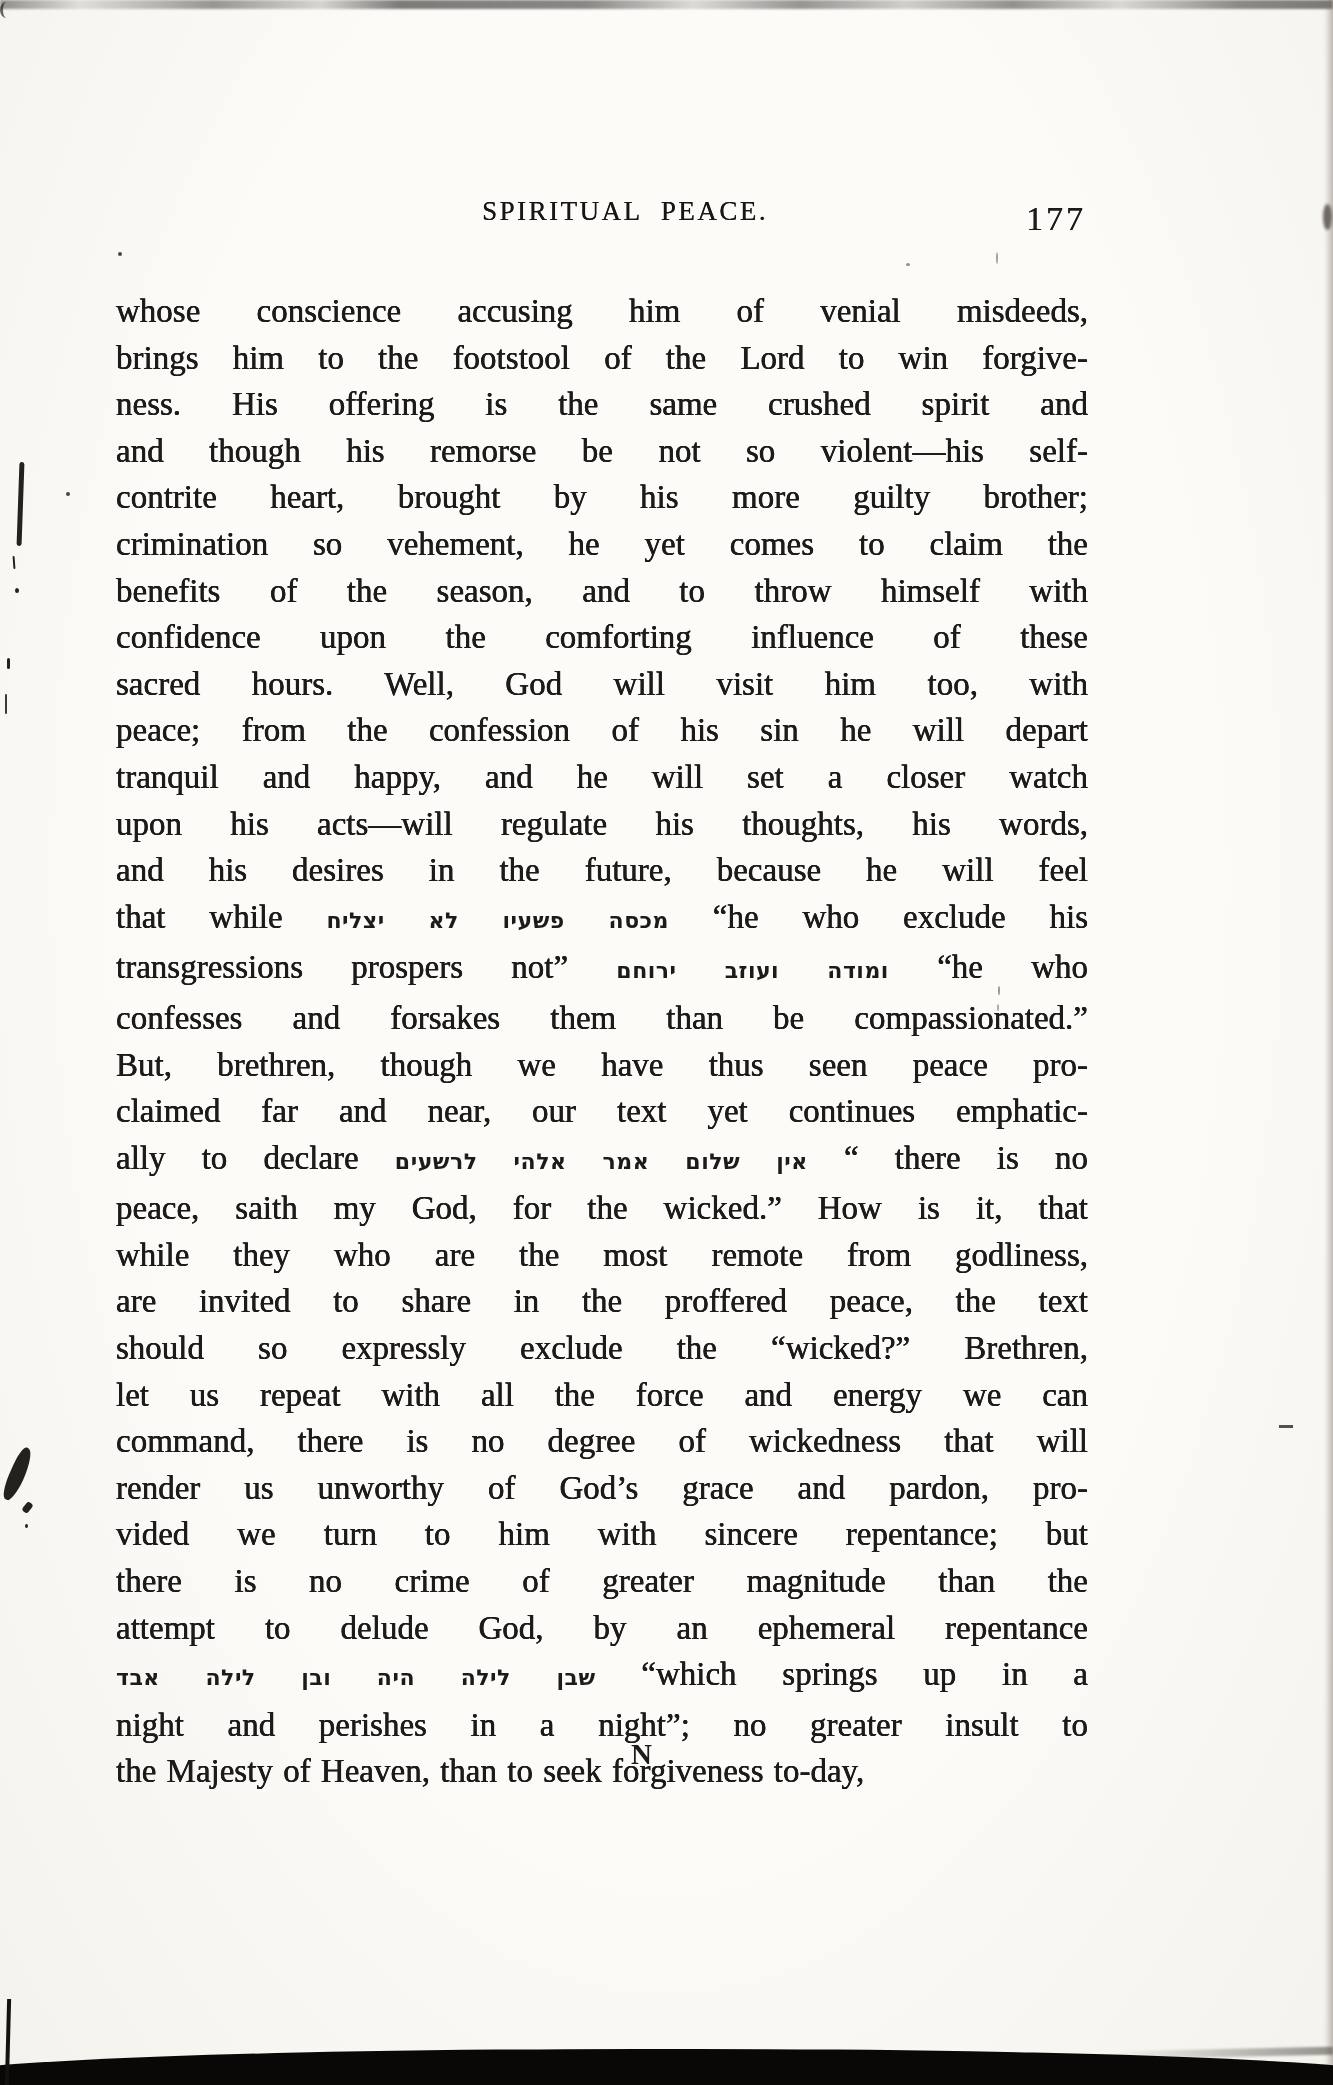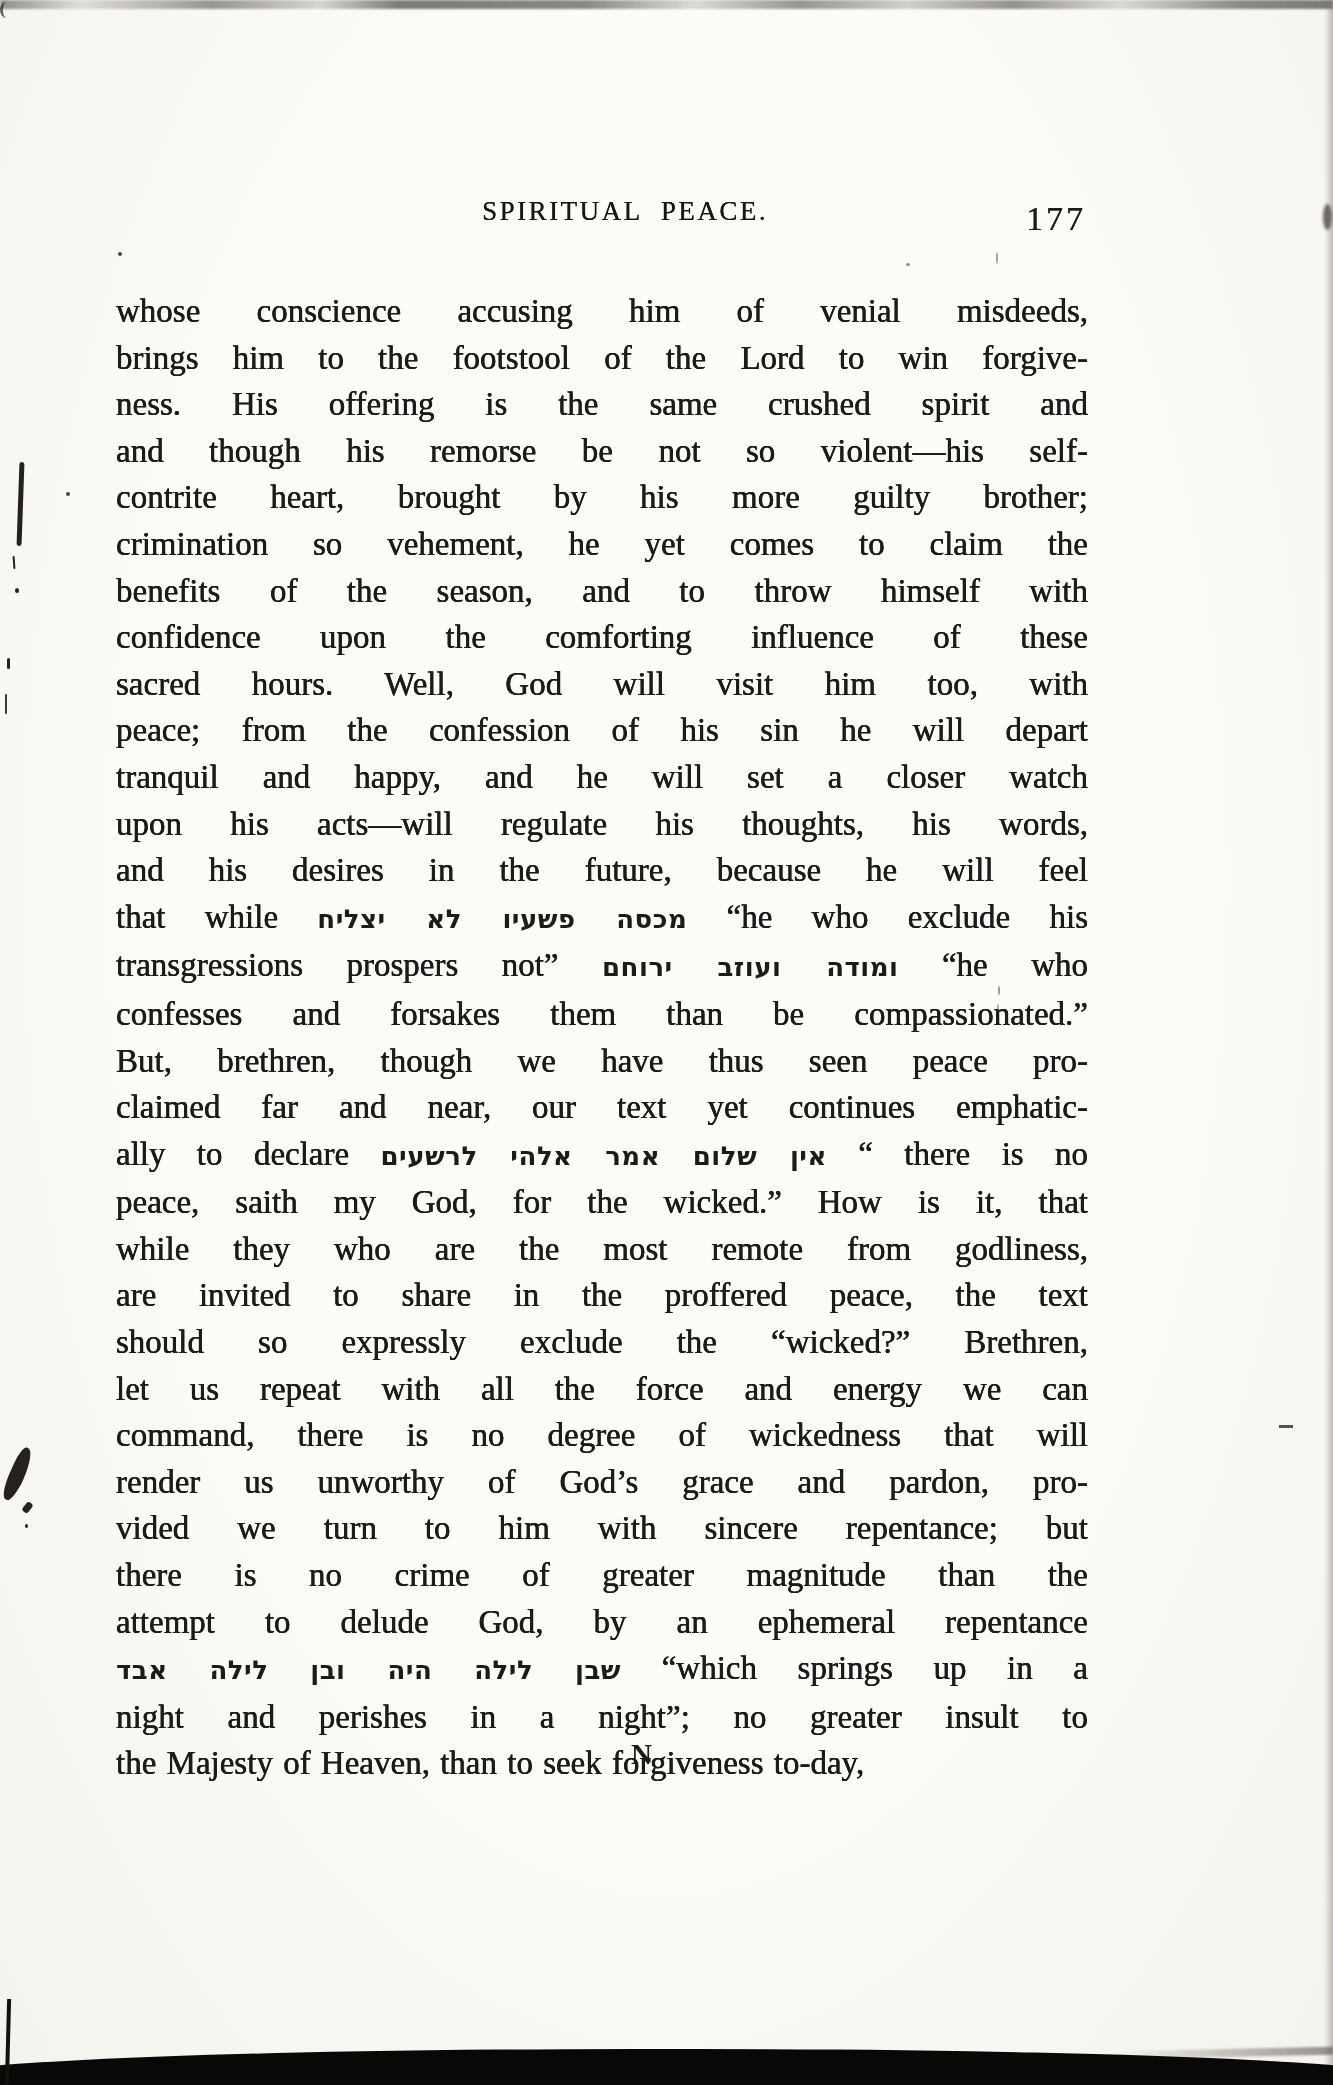--- a/index.html
+++ b/index.html
@@ -36,21 +36,21 @@
     font-size:33px;line-height:46.6px;
     word-spacing:2px;
     text-shadow:0.25px 0 0 #222, -0.25px 0 0 #2a2a2a;
     margin-top:40px;
   }
   .line{text-align:justify;text-align-last:justify;white-space:normal;}
   .line.no-justify{text-align-last:left;}
   .hebrew{
     font-family:"DejaVu Sans",sans-serif;
     font-weight:bold;
-    font-size:26px;
+    font-size:22px;
     letter-spacing:0.5px;
     text-shadow:none;
   }
   .signature-mark{
     position:absolute;left:116px;width:972px;top:1738px;
     text-align:center;padding-left:40px;
     font-size:29px;font-weight:bold;letter-spacing:1px;
     text-shadow:none;
   }
   

